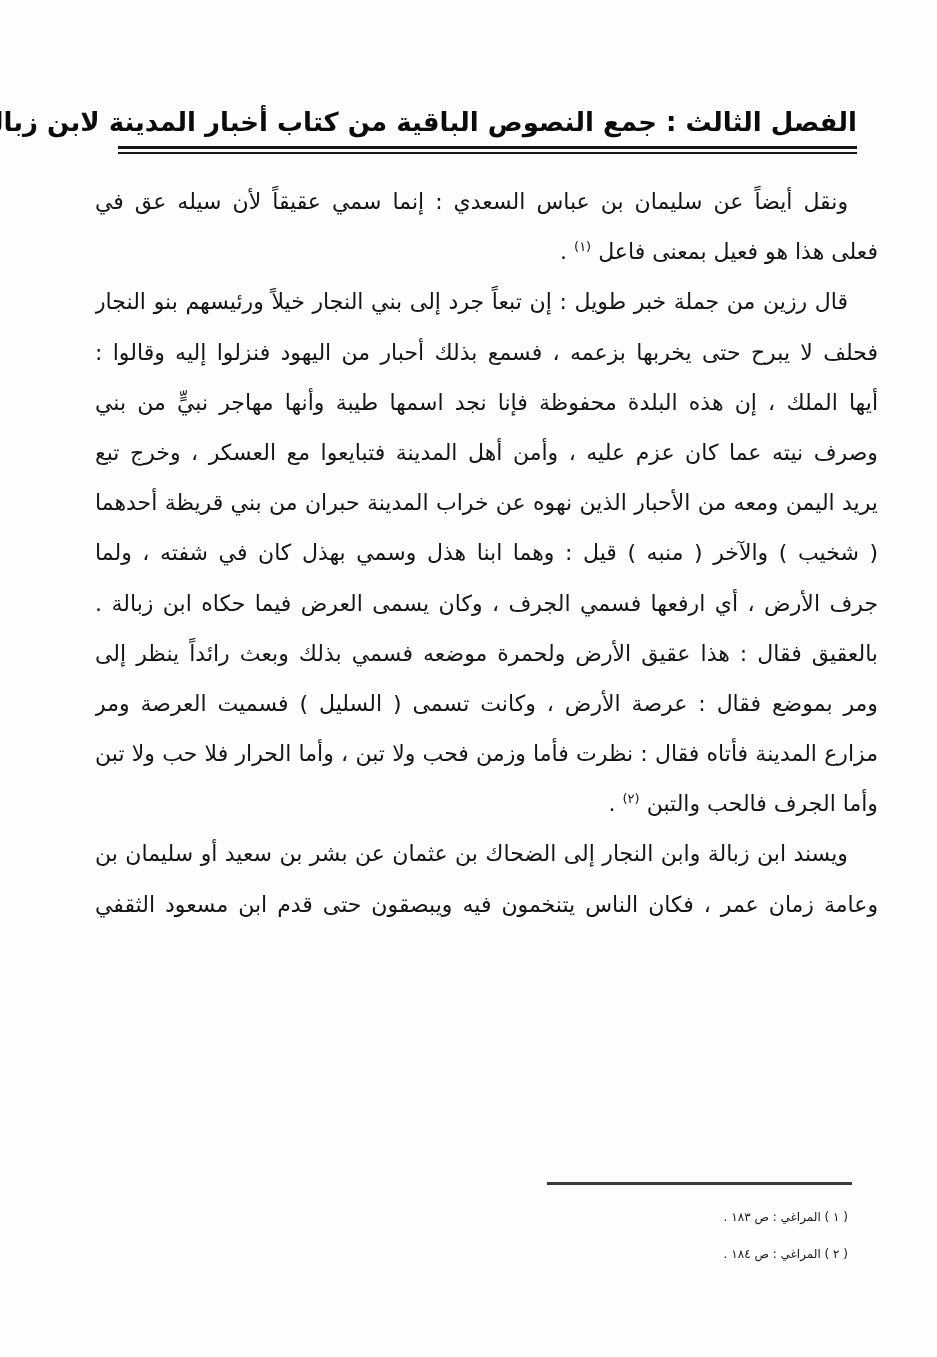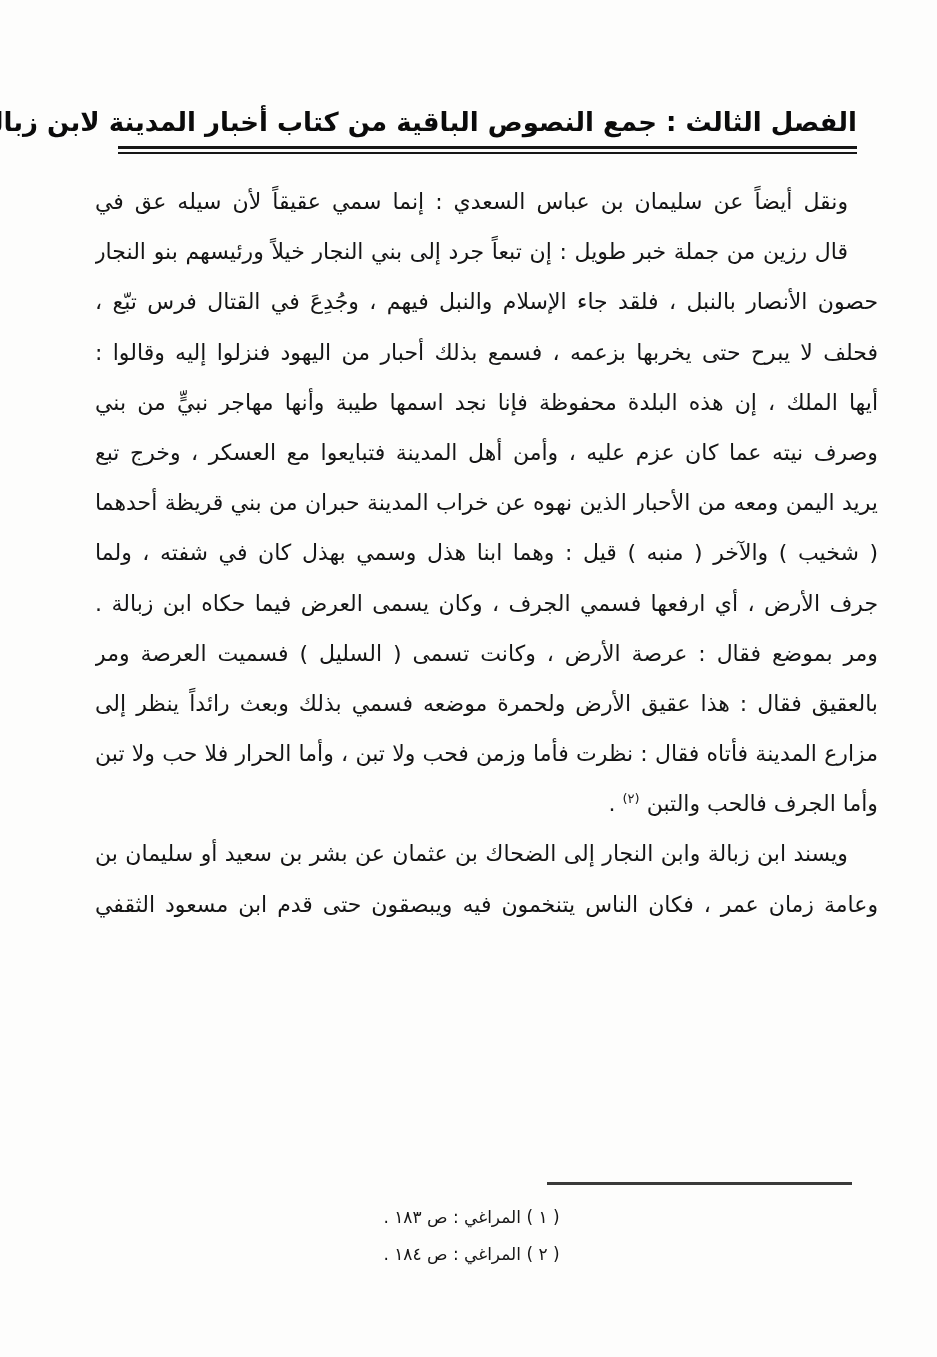--- a/index.html
+++ b/index.html
@@ -79,49 +79,49 @@
     right: 85px;
     width: 305px;
     height: 0;
     border-top: 3px solid #3a3a3a;
   }
   .footnotes {
     position: absolute;
     top: 1199px;
     right: 89px;
     left: 95px;
-    text-align: center;
-    font-size: 17px;
+    text-align: right;
+    font-size: 12px;
   }
   .footnote { line-height: 36.5px; }
 </style>
 </head>
 <body>
 
 <div class="page">
 
   <div class="header">
     <h1 class="chapter-title">الفصل الثالث : جمع النصوص الباقية من كتاب أخبار المدينة لابن زبالة</h1>
 
   </div>
 
   <div class="header-divider"></div>
 
   <main class="body-text">
     <div class="line indent">ونقل أيضاً عن سليمان بن عباس السعدي : إنما سمي عقيقاً لأن سيله عق في الحرة</div>
+    <div class="line endline"><span>فعلى هذا هو فعيل بمعنى فاعل </span><sup class="fnref">(١)</sup><span> .</span></div>
     <div class="line indent">قال رزين من جملة خبر طويل : إن تبعاً جرد إلى بني النجار خيلاً ورئيسهم بنو النجار</div>
-    <div class="line">حصون الأنصار بالنبل ، فلقد جاء الإسلام والنبل فيهم ، وجُدِعَ في القتال فرس تبّع ،</div>
     <div class="line">فحلف لا يبرح حتى يخربها بزعمه ، فسمع بذلك أحبار من اليهود فنزلوا إليه وقالوا :</div>
     <div class="line">أيها الملك ، إن هذه البلدة محفوظة فإنا نجد اسمها طيبة وأنها مهاجر نبيٍّ من بني إسماعيل .</div>
     <div class="line">وصرف نيته عما كان عزم عليه ، وأمن أهل المدينة فتبايعوا مع العسكر ، وخرج تبع</div>
     <div class="line">يريد اليمن ومعه من الأحبار الذين نهوه عن خراب المدينة حبران من بني قريظة أحدهما</div>
     <div class="line">( شخيب ) والآخر ( منبه ) قيل : وهما ابنا هذل وسمي بهذل كان في شفته ، ولما شخص</div>
     <div class="line">جرف الأرض ، أي ارفعها فسمي الجرف ، وكان يسمى العرض فيما حكاه ابن زبالة .</div>
+    <div class="line">بالعقيق فقال : هذا عقيق الأرض ولحمرة موضعه فسمي بذلك وبعث رائداً ينظر إلى</div>
     <div class="line">ومر بموضع فقال : عرصة الأرض ، وكانت تسمى ( السليل ) فسميت العرصة ومر</div>
-    <div class="line">بالعقيق فقال : هذا عقيق الأرض ولحمرة موضعه فسمي بذلك وبعث رائداً ينظر إلى</div>
     <div class="line">مزارع المدينة فأتاه فقال : نظرت فأما وزمن فحب ولا تبن ، وأما الحرار فلا حب ولا تبن ،</div>
     <div class="line endline"><span>وأما الجرف فالحب والتبن </span><sup class="fnref">(٢)</sup><span> .</span></div>
     <div class="line indent">ويسند ابن زبالة وابن النجار إلى الضحاك بن عثمان عن بشر بن سعيد أو سليمان بن</div>
     <div class="line">وعامة زمان عمر ، فكان الناس يتنخمون فيه ويبصقون حتى قدم ابن مسعود الثقفي</div>
   </main>
 
   <div class="footnote-divider"></div>
 
   <footer class="footnotes">
     <div class="footnote">( ١ ) المراغي : ص ١٨٣ .</div>

